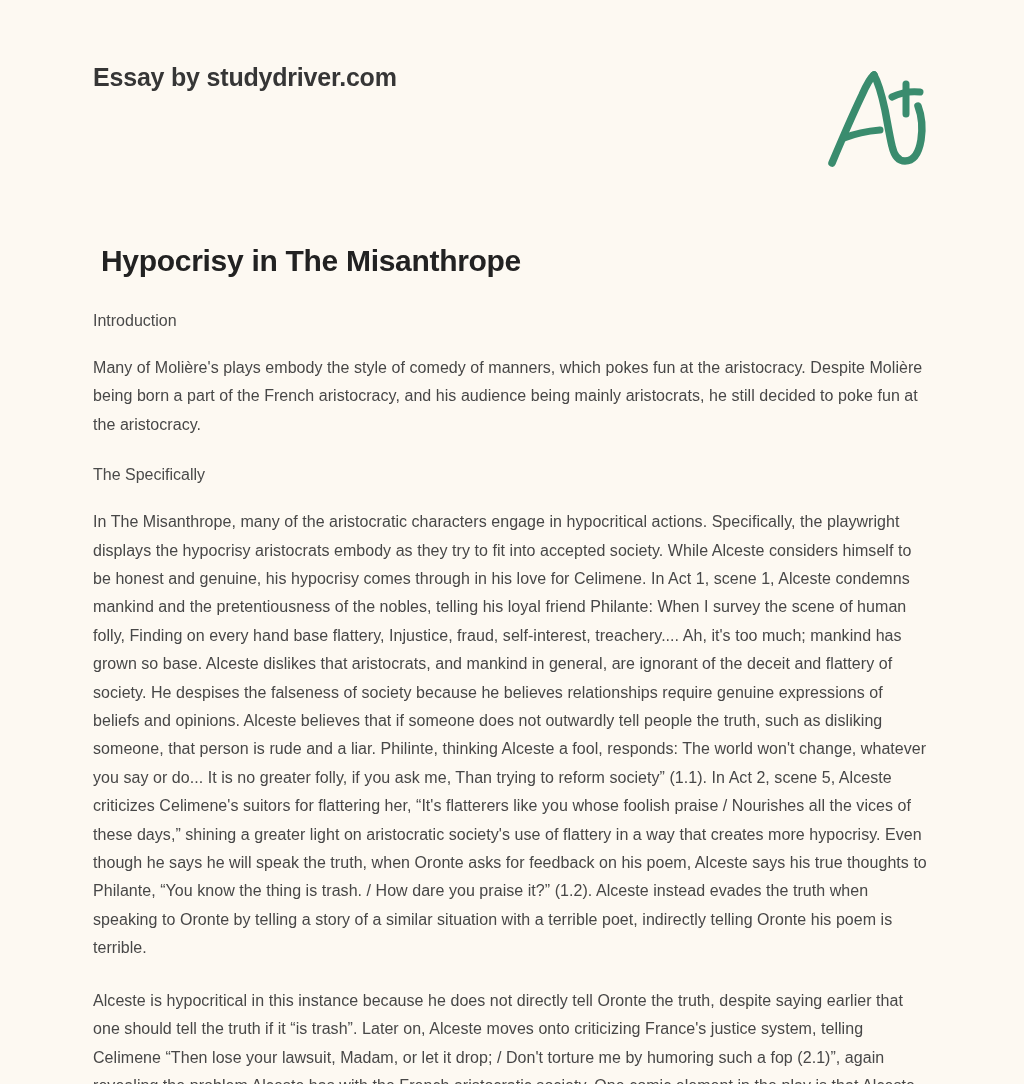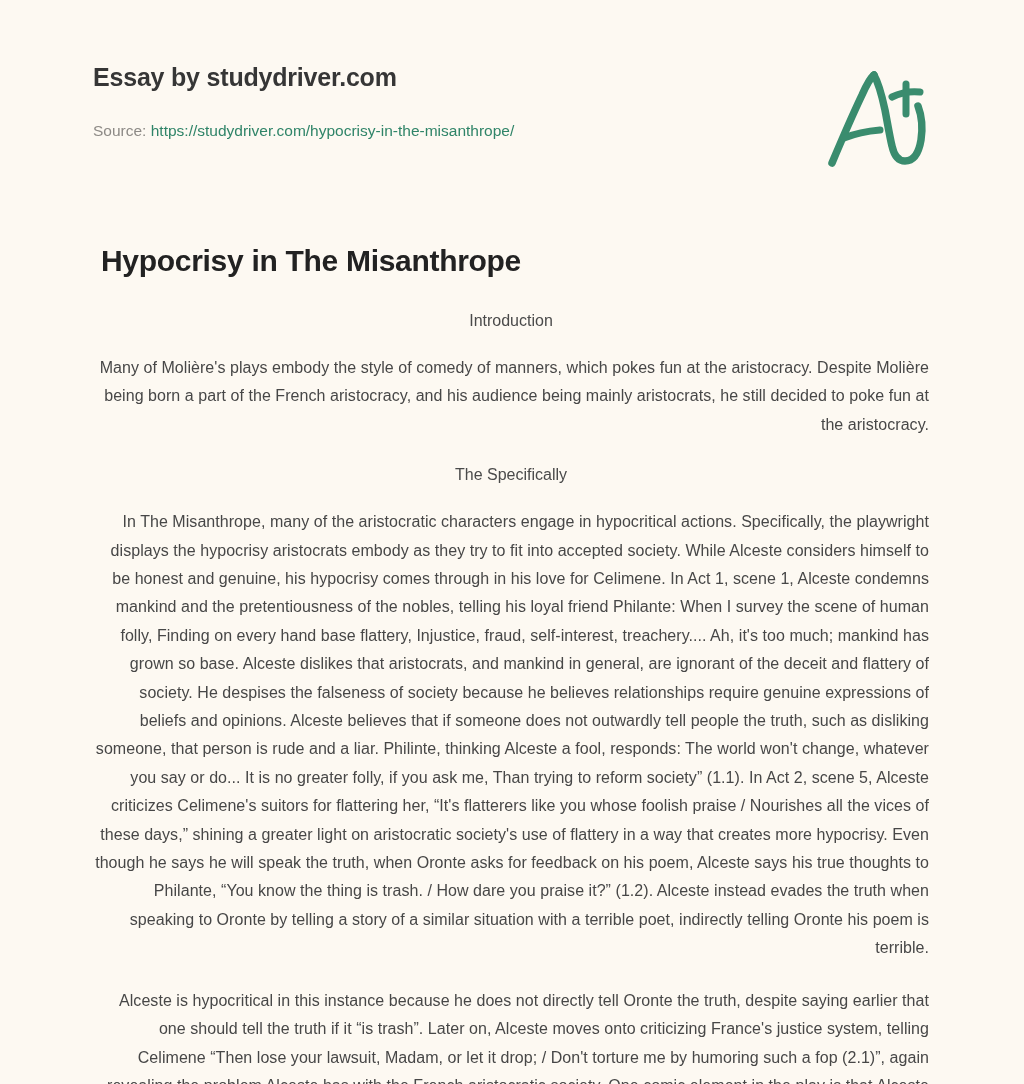--- a/index.html
+++ b/index.html
@@ -86,45 +86,41 @@
     line-height: 1.22;
     margin: 0 0 29px 8px;
   }
 
   .section-heading {
     font-size: 16px;
     font-weight: normal;
     color: #4a4a4a;
     margin: 0 0 22px 0;
     line-height: 1.45;
-    text-align: center;
   }
 
   .para {
     font-size: 16px;
     line-height: 28.4px;
     color: #474747;
     margin: 0 0 24px 0;
-    text-align: right;
+    text-align: left;
     letter-spacing: 0.05px;
   }
   .para:last-child { margin-bottom: 0; }
 </style>
 </head>
 <body>
 
 <div class="page">
 
   <div class="header">
 
     <div class="brand-line">Essay by studydriver.com</div>
 
-    <div class="source-line">
-      <span>Source: </span><span class="source-url">https://studydriver.com/hypocrisy-in-the-misanthrope/</span>
-    </div>
 
     <div class="logo">
       <svg viewBox="0 0 130 118" xmlns="http://www.w3.org/2000/svg">
         <g fill="none" stroke="#3a8c6e" stroke-linecap="round" stroke-linejoin="round">
 
           <path d="M26 101 C34 82 46 54 56 33 C60 24 64 16 68 13" stroke-width="7.5"></path>
 
           <path d="M68 13 C72 20 76 34 79 48 C82 64 84 76 86 84
                    C88 93 92 99 99 99 C108 99 113 90 115 78
                    C117 65 115 52 112 44" stroke-width="7.5"></path>

